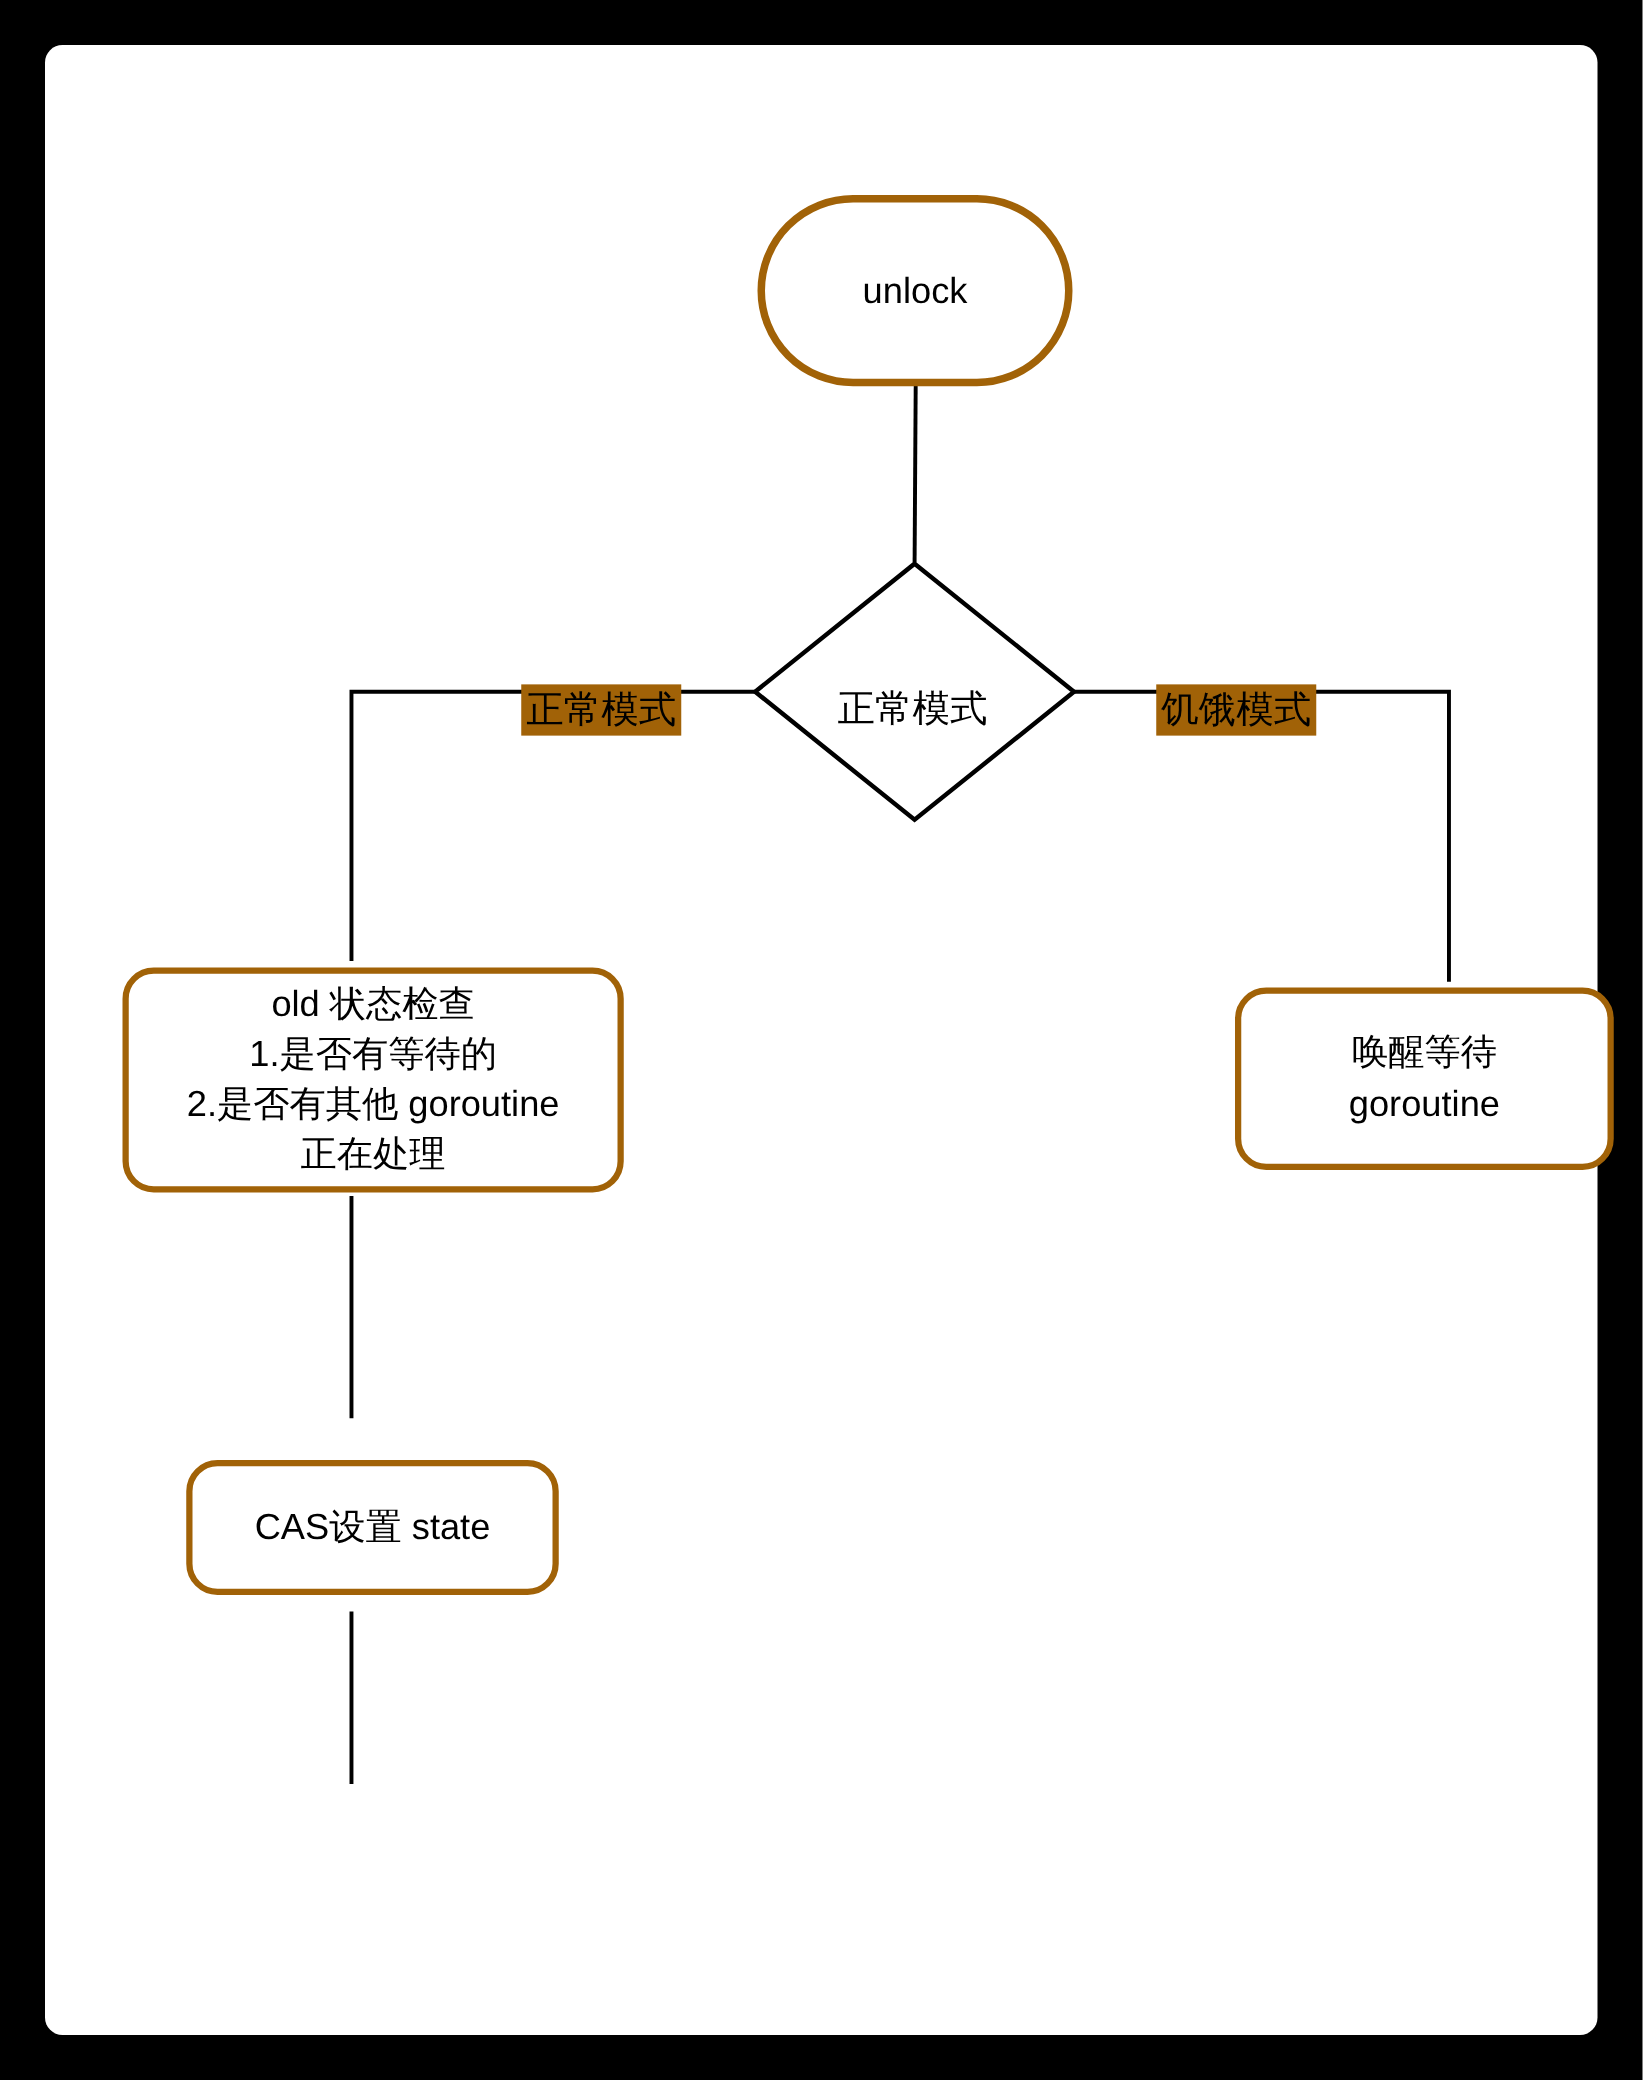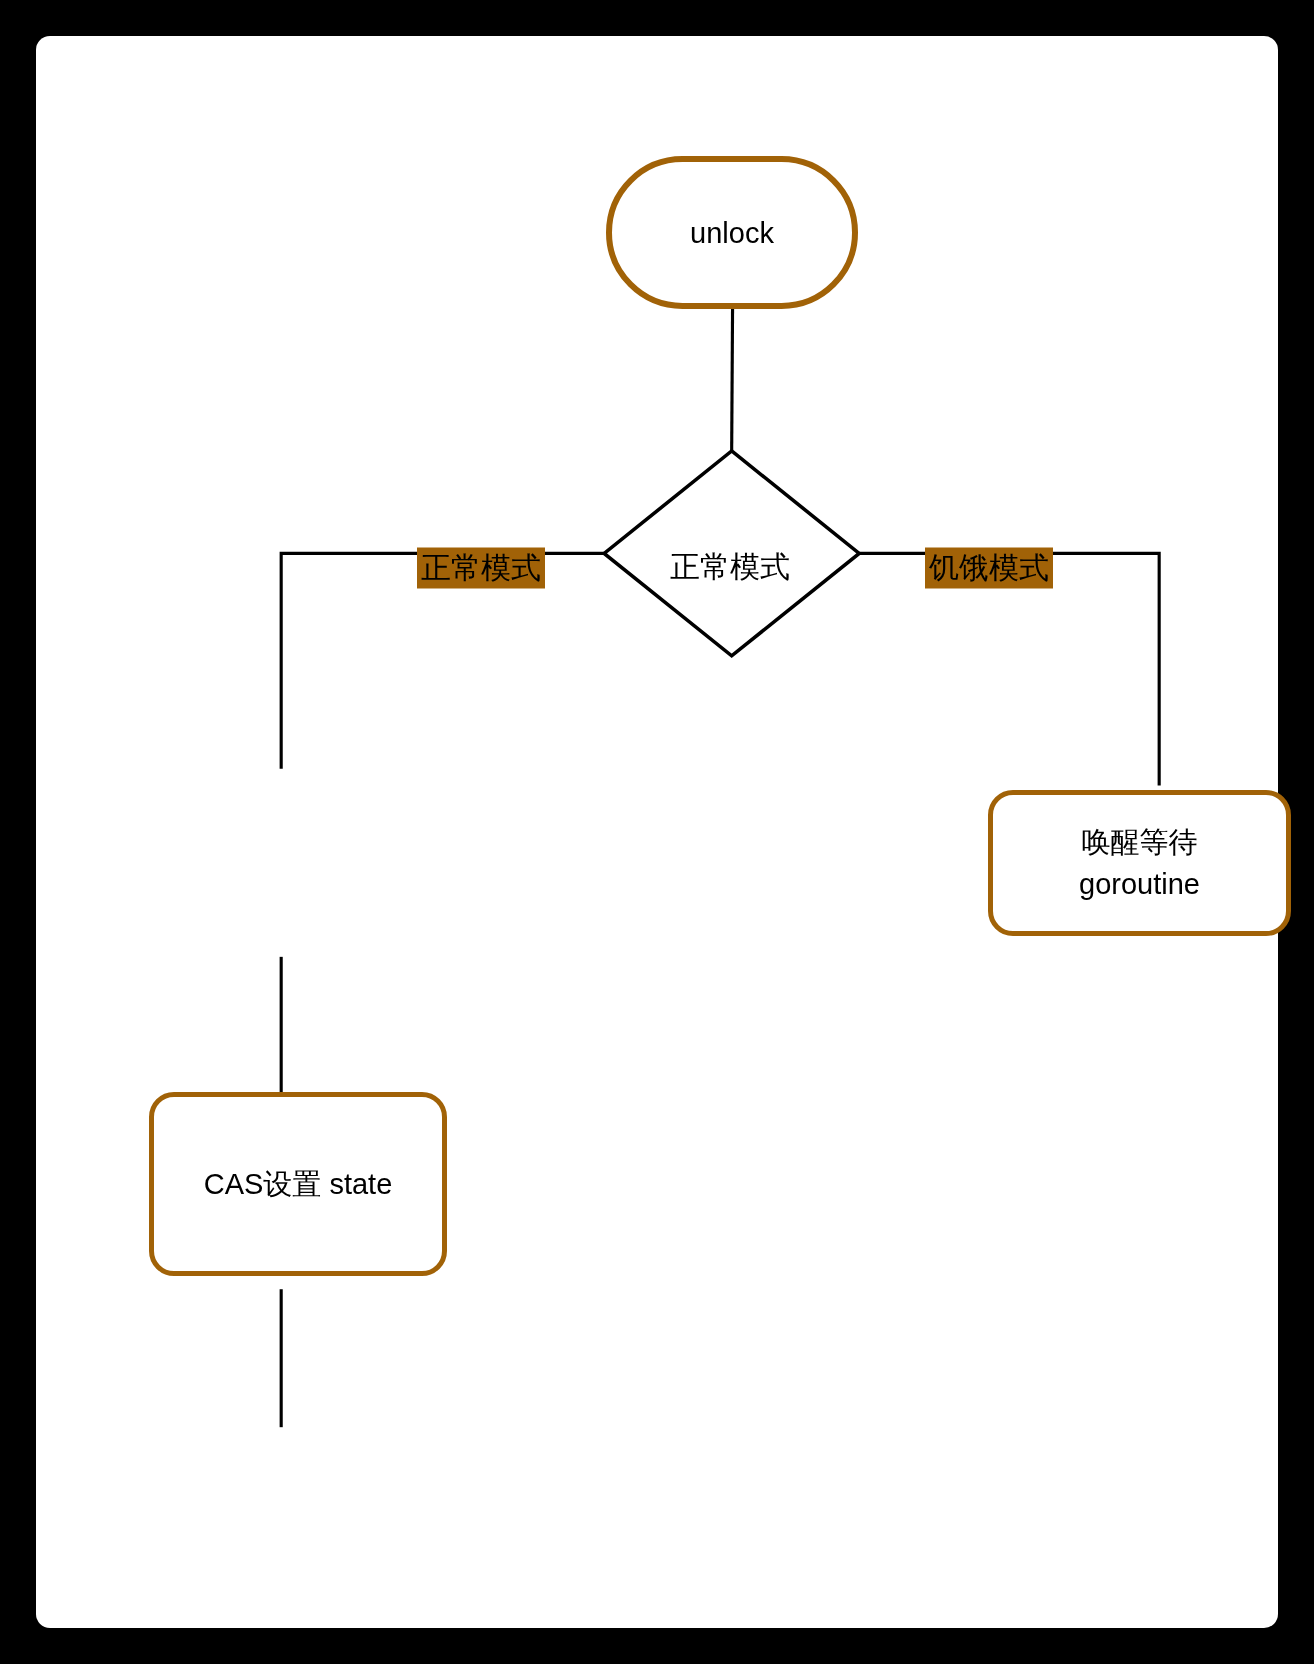--- a/index.html
+++ b/index.html
@@ -61,23 +61,23 @@
   }
   .node.wake-goroutine {
     left: 952px;
     top: 754px;
     width: 303px;
     height: 146px;
     line-height: 42px;
   }
   .node.cas {
     left: 113px;
-    top: 1056px;
+    top: 1132px;
     width: 298px;
-    height: 184px;
+    height: 108px;
   }
   .node.wake-waiting {
     left: 115px;
     top: 1368px;
     width: 297px;
     height: 152px;
   }
   .diamond-label {
     position: absolute;
     left: 694px;
@@ -129,20 +129,26 @@
   </div>
 
   <div class="diamond-label">
     <span>正常模式</span>
   </div>
 
   <span class="edge-label normal">正常模式</span>
 
   <span class="edge-label starvation">饥饿模式</span>
 
+  <div class="node old-check">
+    <span>old 状态检查
+1.是否有等待的
+2.是否有其他 goroutine
+正在处理</span>
+  </div>
 
   <div class="node wake-goroutine">
     <span>唤醒等待
 goroutine</span>
   </div>
 
   <div class="node cas">
     <span>CAS设置 state</span>
   </div>
 

